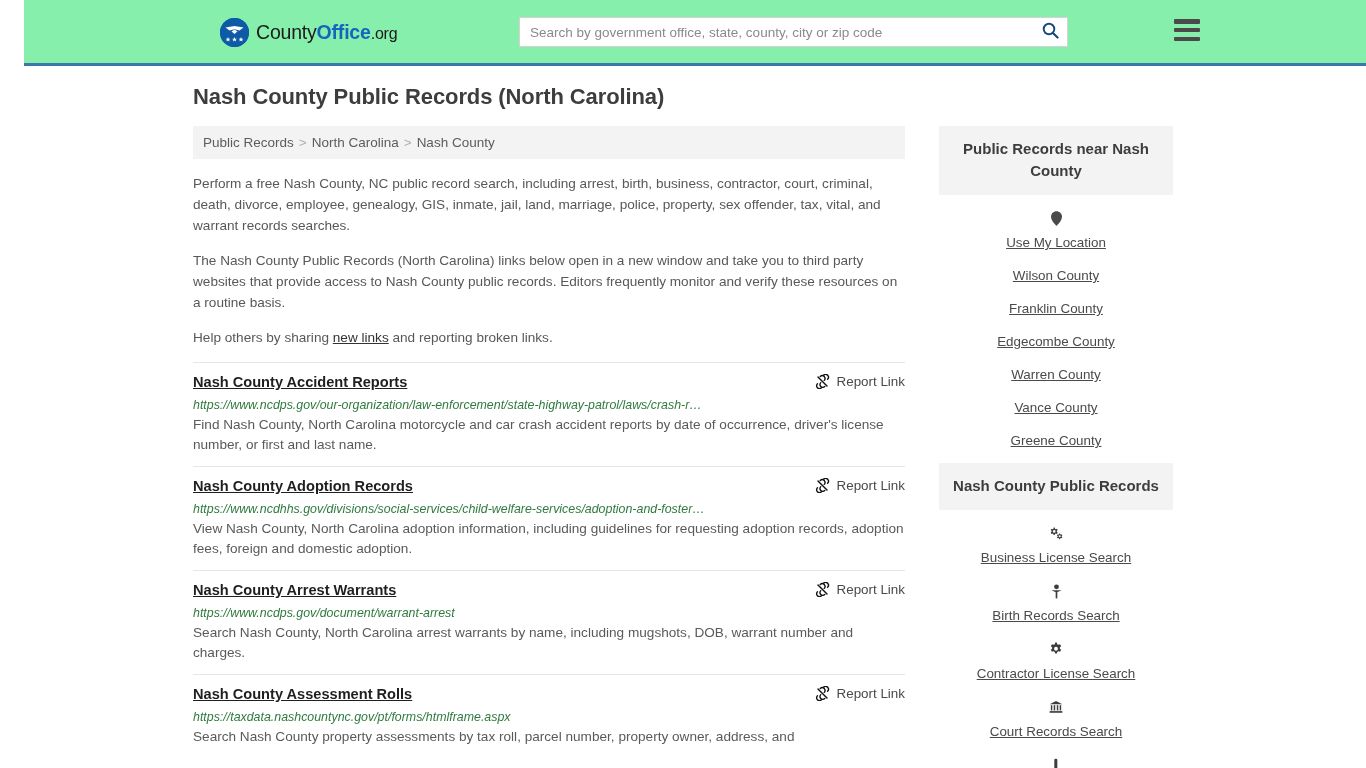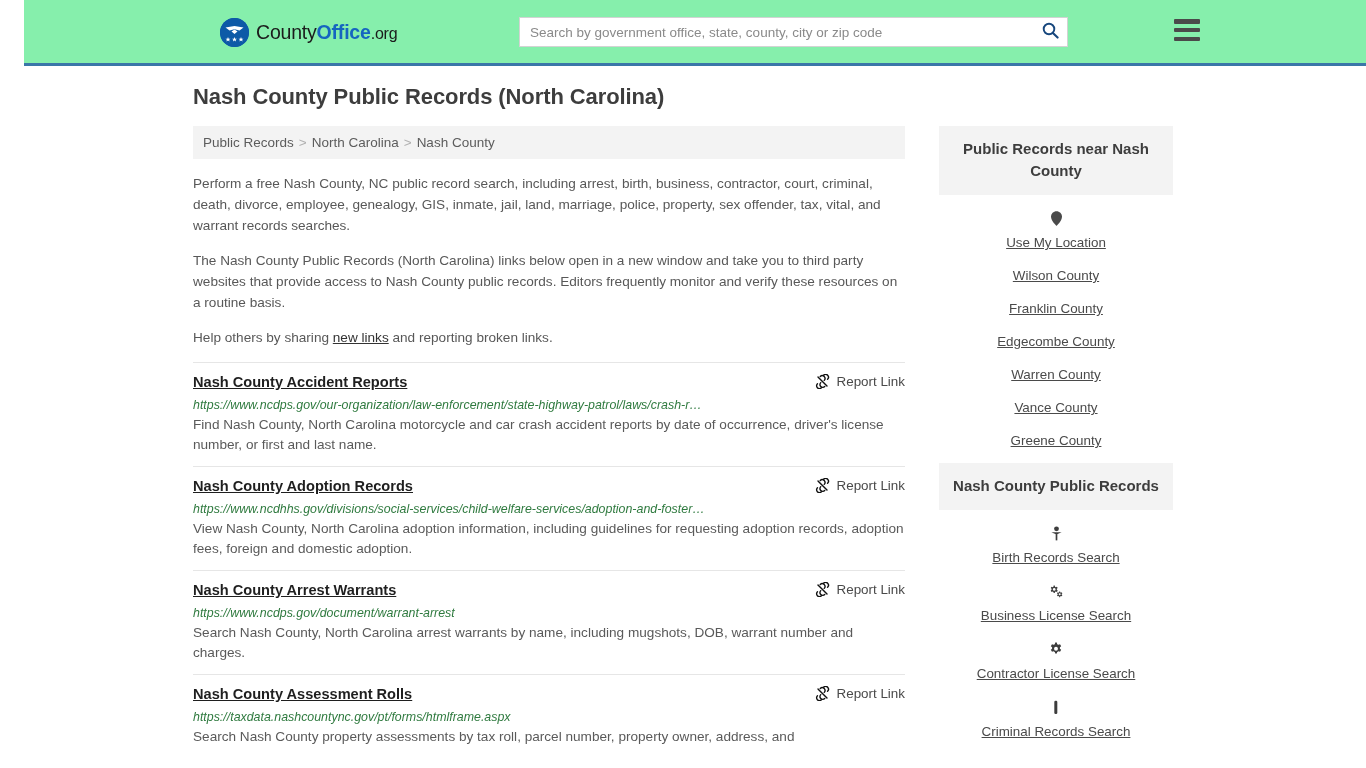--- a/index.html
+++ b/index.html
@@ -384,55 +384,70 @@
             </div>
           </div>
         </div>
 
         <div class="side-panel">
           <div class="side-head">Nash County Public Records</div>
           <div class="side-list">
 
             <div class="side-item">
               <span class="side-icon">
-                <svg width="13" height="15" viewBox="0 0 14 16">
-                  <circle cx="7" cy="3" r="2.6" fill="#3d3d3d"></circle>
-                  <path d="M1.5 6.6 L12.5 6.6 L7 9.2 Z" fill="#3d3d3d"></path>
-                  <rect x="6.1" y="8.6" width="1.8" height="6.8" fill="#3d3d3d"></rect>
-                </svg>
-              </span>
-              <span class="si-label">Birth Records Search</span>
-            </div>
-
-            <div class="side-item">
-              <span class="side-icon">
                 <svg width="15" height="14" viewBox="0 0 16 15">
                   <g fill="#3d3d3d">
                     <path d="M5.3 1.3 l1.3 0 l.25 1.3 a3.3 3.3 0 0 1 .95 .55 l1.25 -.5 l.9 1.55 l-1 .85 a3.3 3.3 0 0 1 0 1.1 l1 .85 l-.9 1.55 l-1.25 -.5 a3.3 3.3 0 0 1 -.95 .55 l-.25 1.3 l-1.3 0 l-.25 -1.3 a3.3 3.3 0 0 1 -.95 -.55 l-1.25 .5 l-.9 -1.55 l1 -.85 a3.3 3.3 0 0 1 0 -1.1 l-1 -.85 l.9 -1.55 l1.25 .5 a3.3 3.3 0 0 1 .95 -.55 Z"></path>
                     <circle cx="5.95" cy="5.65" r="1.5" fill="#ffffff"></circle>
                     <path d="M11.7 8 l1 0 l.2 1 a2.6 2.6 0 0 1 .72 .42 l.95 -.38 l.7 1.2 l-.78 .65 a2.6 2.6 0 0 1 0 .84 l.78 .65 l-.7 1.2 l-.95 -.38 a2.6 2.6 0 0 1 -.72 .42 l-.2 1 l-1 0 l-.2 -1 a2.6 2.6 0 0 1 -.72 -.42 l-.95 .38 l-.7 -1.2 l.78 -.65 a2.6 2.6 0 0 1 0 -.84 l-.78 -.65 l.7 -1.2 l.95 .38 a2.6 2.6 0 0 1 .72 -.42 Z"></path>
                     <circle cx="12.2" cy="11.3" r="1.15" fill="#ffffff"></circle>
                   </g>
                 </svg>
               </span>
               <span class="si-label">Business License Search</span>
             </div>
 
             <div class="side-item">
               <span class="side-icon">
+                <svg width="13" height="15" viewBox="0 0 14 16">
+                  <circle cx="7" cy="3" r="2.6" fill="#3d3d3d"></circle>
+                  <path d="M1.5 6.6 L12.5 6.6 L7 9.2 Z" fill="#3d3d3d"></path>
+                  <rect x="6.1" y="8.6" width="1.8" height="6.8" fill="#3d3d3d"></rect>
+                </svg>
+              </span>
+              <span class="si-label">Birth Records Search</span>
+            </div>
+
+            <div class="side-item">
+              <span class="side-icon">
                 <svg width="14" height="14" viewBox="0 0 15 15">
                   <g fill="#3d3d3d">
                     <path d="M6.6 0.5 l1.8 0 l.35 1.8 a4.6 4.6 0 0 1 1.32 .77 l1.73 -.7 l1.25 2.16 l-1.38 1.18 a4.6 4.6 0 0 1 0 1.53 l1.38 1.18 l-1.25 2.16 l-1.73 -.7 a4.6 4.6 0 0 1 -1.32 .77 l-.35 1.8 l-1.8 0 l-.35 -1.8 a4.6 4.6 0 0 1 -1.32 -.77 l-1.73 .7 l-1.25 -2.16 l1.38 -1.18 a4.6 4.6 0 0 1 0 -1.53 l-1.38 -1.18 l1.25 -2.16 l1.73 .7 a4.6 4.6 0 0 1 1.32 -.77 Z"></path>
                     <circle cx="7.5" cy="7.3" r="2.1" fill="#ffffff"></circle>
                   </g>
                 </svg>
               </span>
               <span class="si-label">Contractor License Search</span>
             </div>
 
+            <div class="side-item">
+              <span class="side-icon">
+                <svg width="15" height="14" viewBox="0 0 16 15">
+                  <g fill="#3d3d3d">
+                    <path d="M8 0.5 L15.3 4.3 L0.7 4.3 Z"></path>
+                    <rect x="2.1" y="5.4" width="1.7" height="6.1"></rect>
+                    <rect x="5.4" y="5.4" width="1.7" height="6.1"></rect>
+                    <rect x="8.9" y="5.4" width="1.7" height="6.1"></rect>
+                    <rect x="12.2" y="5.4" width="1.7" height="6.1"></rect>
+                    <rect x="0.7" y="12.2" width="14.6" height="1.9"></rect>
+                  </g>
+                </svg>
+              </span>
+              <span class="si-label">Court Records Search</span>
+            </div>
 
             <div class="side-item">
               <span class="side-icon">
                 <svg width="8" height="15" viewBox="0 0 8 16">
                   <rect x="2.2" y="0.8" width="3.2" height="14" rx="1.3" fill="#3d3d3d"></rect>
                 </svg>
               </span>
               <span class="si-label">Criminal Records Search</span>
             </div>
 

